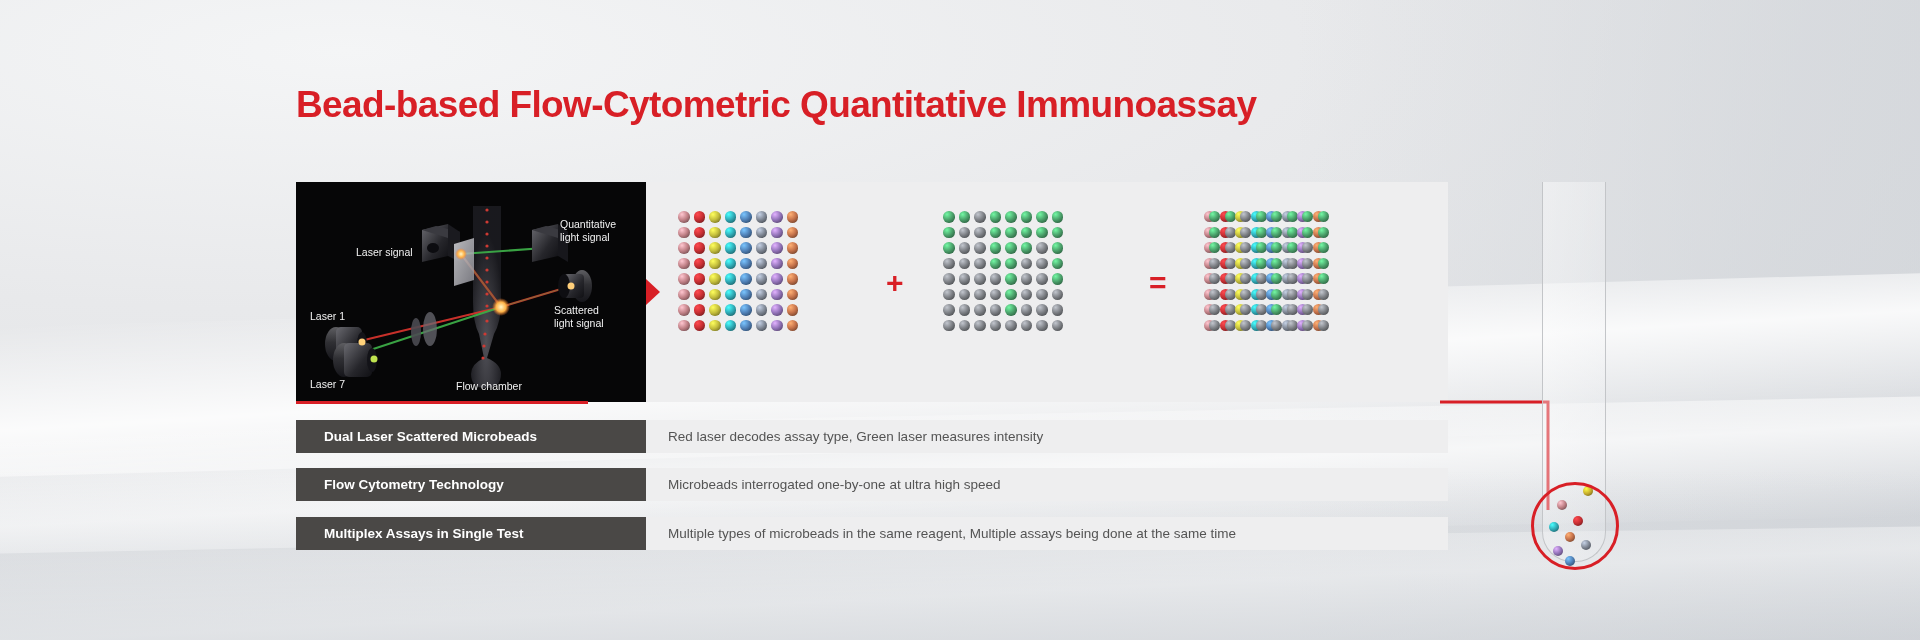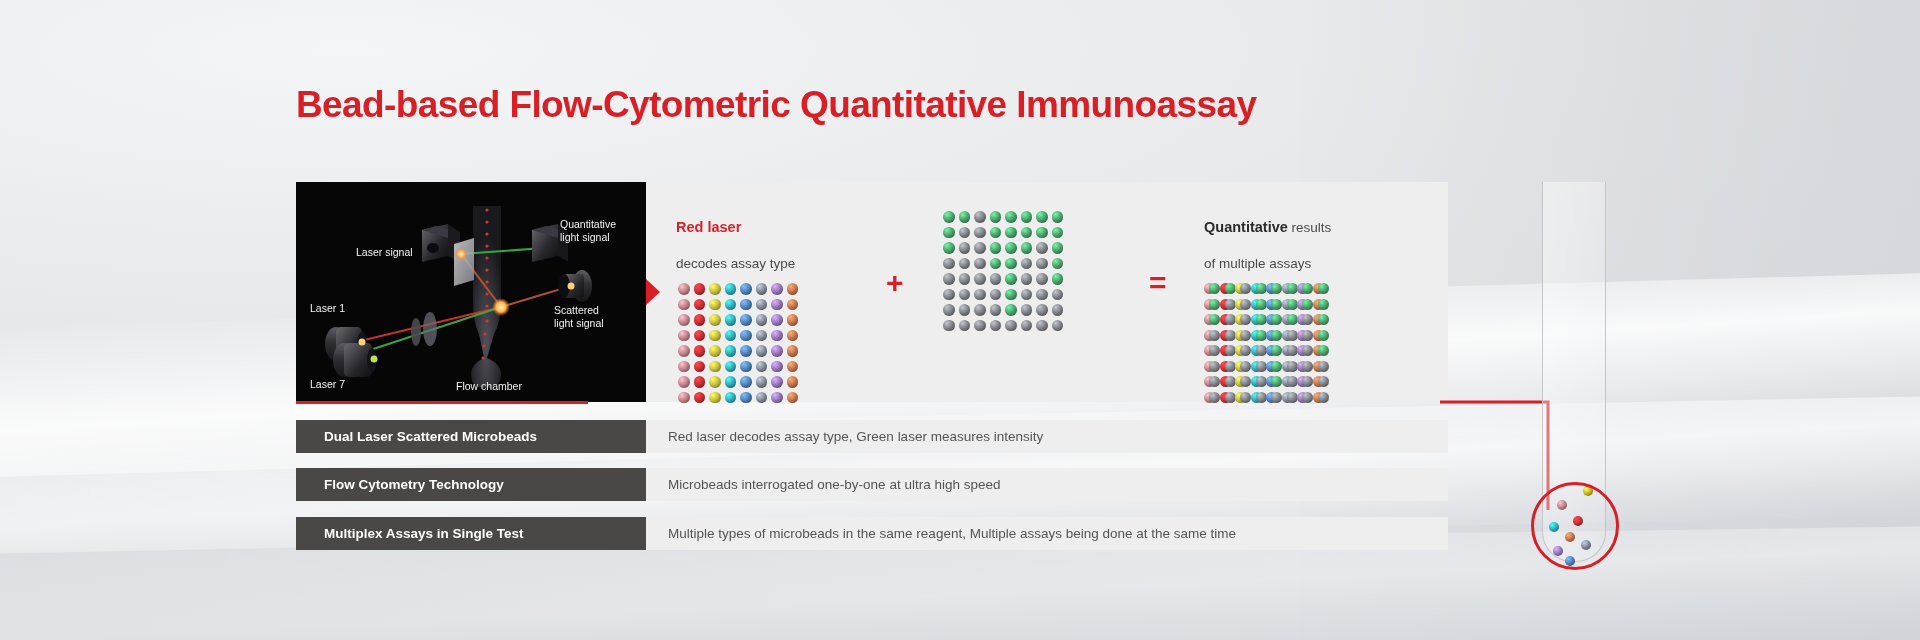--- a/index.html
+++ b/index.html
@@ -252,37 +252,33 @@
         <ellipse cx="134" cy="147" rx="7" ry="17" fill="#6a6a72" opacity=".75"></ellipse>
       </g>
 
       <circle cx="205" cy="125" r="9" fill="url(#spotR)"></circle>
       <circle cx="165" cy="72" r="6" fill="url(#spotR)"></circle>
       <circle cx="66" cy="160" r="3.5" fill="#ffd27a"></circle>
       <circle cx="78" cy="177" r="3.5" fill="#bfe34f"></circle>
       <circle cx="275" cy="104" r="3.5" fill="#ffcf7a"></circle>
     </svg>
 
-    <div class="opt-label" style="left:14px; top:120px;">Laser 1</div>
+    <div class="opt-label" style="left:14px; top:128px;">Laser 1</div>
     <div class="opt-label" style="left:14px; top:196px;">Laser 7</div>
     <div class="opt-label" style="left:60px; top:64px;">Laser signal</div>
     <div class="opt-label" style="left:160px; top:198px;">Flow chamber</div>
     <div class="opt-label" style="left:264px; top:36px;">Quantitative
 light signal</div>
     <div class="opt-label" style="left:258px; top:122px;">Scattered
 light signal</div>
   </div>
 
   <div id="arrow-marker"></div>
 
   <div class="grid-block" style="left:380px;">
-    <div class="grid-head">
-      <span class="hl red">Red laser</span><br>
-      <span class="sub">decodes assay type</span>
-    </div>
     <div class="bead-grid" id="grid-red">
         <div class="bead-cell">
           <div class="bead" style="background: radial-gradient(circle at 33% 28%, rgb(255, 198, 208) 0%, rgb(192, 128, 134) 48%, rgb(86, 58, 60) 100%);"></div>
         </div>
         <div class="bead-cell">
           <div class="bead" style="background: radial-gradient(circle at 33% 28%, rgb(255, 73, 79) 0%, rgb(198, 47, 51) 48%, rgb(89, 21, 23) 100%);"></div>
         </div>
         <div class="bead-cell">
           <div class="bead" style="background: radial-gradient(circle at 33% 28%, rgb(255, 255, 93) 0%, rgb(195, 189, 60) 48%, rgb(88, 85, 27) 100%);"></div>
         </div>
@@ -667,24 +663,20 @@
         </div>
         <div class="bead-cell">
           <div class="bead" style="background: radial-gradient(circle at 33% 28%, rgb(194, 198, 206) 0%, rgb(125, 128, 133) 48%, rgb(56, 58, 60) 100%);"></div>
         </div>
       </div>
   </div>
 
   <div class="op" style="left:853px;">=</div>
 
   <div class="grid-block" style="left:908px;">
-    <div class="grid-head">
-      <span class="hl dark">Quantitative</span><span class="inline-sub"> results</span><br>
-      <span class="sub">of multiple assays</span>
-    </div>
     <div class="bead-grid" id="grid-result">
         <div class="bead-cell">
           <div class="pair">
             <div class="b1" style="background: radial-gradient(circle at 33% 28%, rgb(255, 198, 208) 0%, rgb(192, 128, 134) 48%, rgb(86, 58, 60) 100%);"></div>
             <div class="b2" style="background: radial-gradient(circle at 33% 28%, rgb(115, 248, 164) 0%, rgb(74, 160, 106) 48%, rgb(33, 72, 48) 100%);"></div>
           </div>
         </div>
         <div class="bead-cell">
           <div class="pair">
             <div class="b1" style="background: radial-gradient(circle at 33% 28%, rgb(255, 73, 79) 0%, rgb(198, 47, 51) 48%, rgb(89, 21, 23) 100%);"></div>

